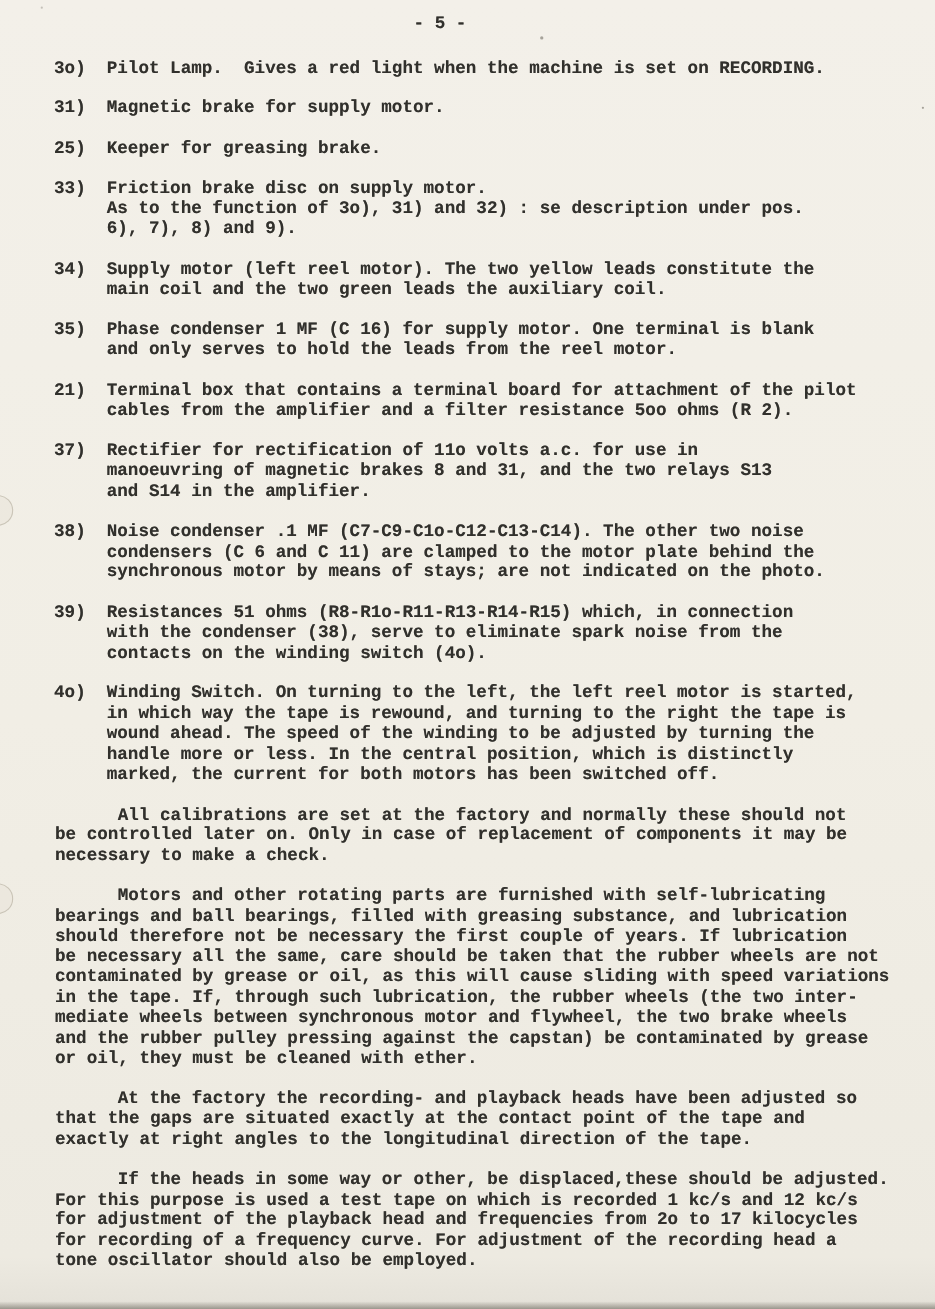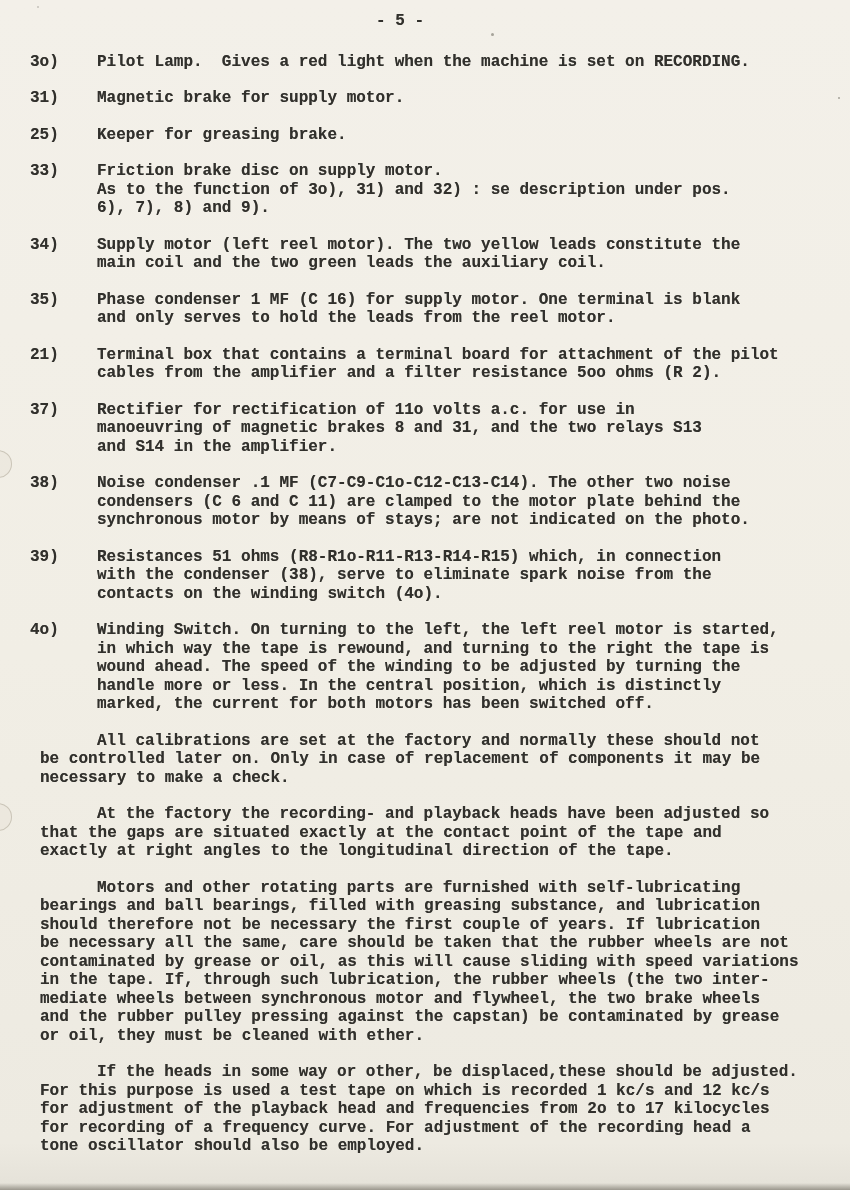--- a/index.html
+++ b/index.html
@@ -30,27 +30,28 @@
     position: relative;
     left: -25px;
     margin-bottom: 22px;
   }
   .item {
     display: flex;
     margin-bottom: 18px;
   }
   .item .num {
     flex: 0 0 67px;
+    text-align: center;
   }
   .item .txt {
     flex: 1 1 auto;
     max-width: 700px;
   }
   .paras p {
-    margin: 0 0 18px 10px;
+    margin: 0 0 18px 20px;
     max-width: 790px;
     text-indent: 57px;
     font-family: Liberation Mono, monospace;
   }
   
   .hole {
     position: absolute;
     width: 26px; height: 26px;
     border-radius: 50%;
     border: 1.5px solid rgba(160,152,135,0.45);
@@ -153,32 +154,32 @@
 handle more or less. In the central position, which is distinctly
 marked, the current for both motors has been switched off.</span>
     </div>
 
   </div>
 
   <div class="paras">
     <p class="typed">All calibrations are set at the factory and normally these should not
 be controlled later on. Only in case of replacement of components it may be
 necessary to make a check.</p>
-    <p class="typed">At the factory the recording- and playback heads have been adjusted so
-that the gaps are situated exactly at the contact point of the tape and
-exactly at right angles to the longitudinal direction of the tape.</p>
     <p class="typed">Motors and other rotating parts are furnished with self-lubricating
 bearings and ball bearings, filled with greasing substance, and lubrication
 should therefore not be necessary the first couple of years. If lubrication
 be necessary all the same, care should be taken that the rubber wheels are not
 contaminated by grease or oil, as this will cause sliding with speed variations
 in the tape. If, through such lubrication, the rubber wheels (the two inter-
 mediate wheels between synchronous motor and flywheel, the two brake wheels
 and the rubber pulley pressing against the capstan) be contaminated by grease
 or oil, they must be cleaned with ether.</p>
+    <p class="typed">At the factory the recording- and playback heads have been adjusted so
+that the gaps are situated exactly at the contact point of the tape and
+exactly at right angles to the longitudinal direction of the tape.</p>
     <p class="typed">If the heads in some way or other, be displaced,these should be adjusted.
 For this purpose is used a test tape on which is recorded 1 kc/s and 12 kc/s
 for adjustment of the playback head and frequencies from 2o to 17 kilocycles
 for recording of a frequency curve. For adjustment of the recording head a
 tone oscillator should also be employed.</p>
   </div>
 
   <div class="hole h1"></div>
   <div class="hole h2"></div>
   <div class="speck s1"></div>

